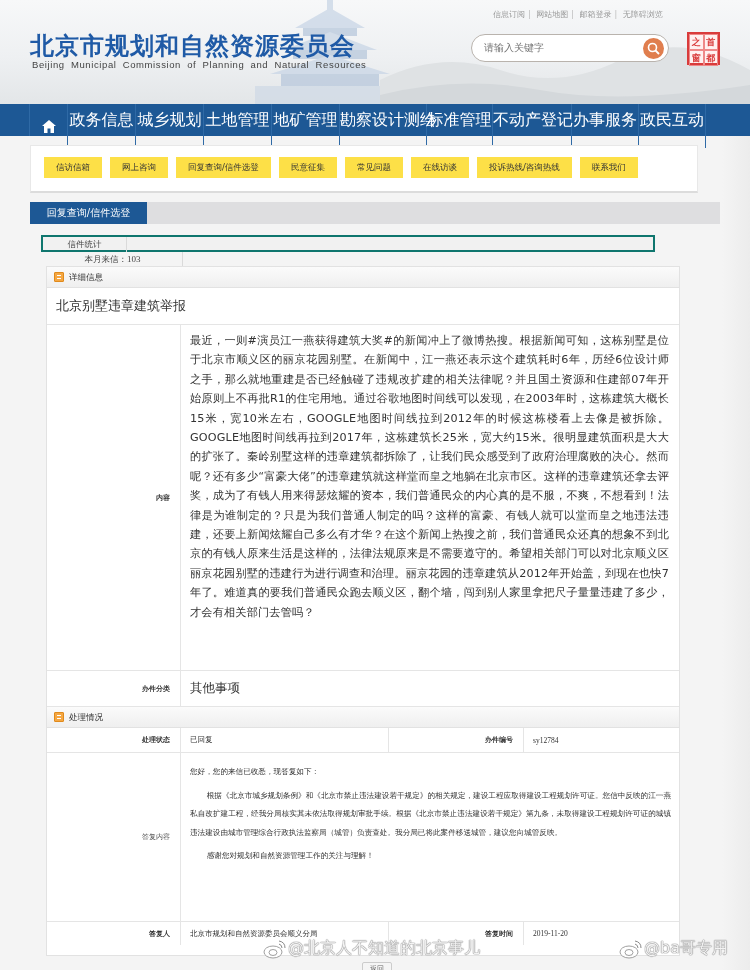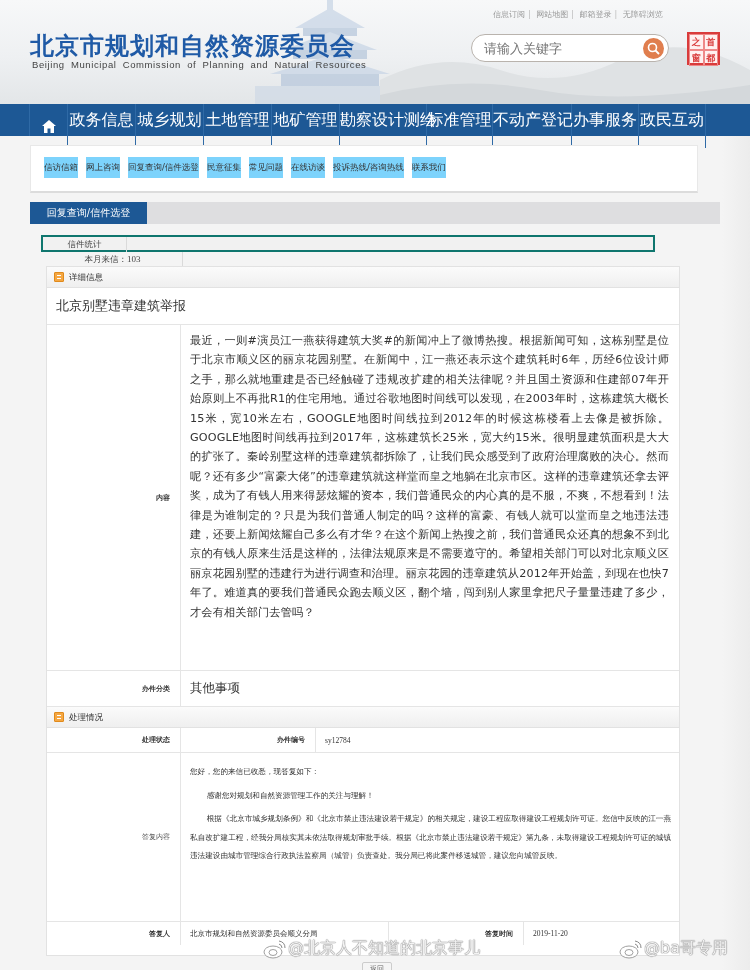--- a/index.html
+++ b/index.html
@@ -40,22 +40,22 @@
     }
     .top-links span.sep { margin: 0 3px; color: #bbb; }
     .top-links a { color: #999; text-decoration: none; }
     .search-box {
       position: absolute; left: 471px; top: 34px; width: 198px; height: 28px;
       border: 1px solid #b9b3ad; border-radius: 14px; background: #fff;
     }
     .search-box input {
       position: absolute; left: 12px; top: 6px; width: 150px; height: 15px;
       border: none; outline: none; background: transparent;
-      font-size: 13px; color: #bbb;
-      font-family: Liberation Sans, sans-serif;
+      font-size: 10px; color: #bbb;
+      font-family: Liberation Mono, monospace;
     }
     .search-btn {
       position: absolute; right: 4px; top: 3px; width: 21px; height: 21px;
       border-radius: 50%; background: #e07e4e; cursor: pointer;
     }
     .search-btn svg { position: absolute; left: 4px; top: 4px; }
     .seal {
       position: absolute; left: 687px; top: 32px; width: 33px; height: 33px;
       border: 2px solid #d93b3b; background: #fff0f0;
       display: grid; grid-template-columns: 1fr 1fr; grid-template-rows: 1fr 1fr;
@@ -75,21 +75,21 @@
       white-space: nowrap;
     }
     .nav .home { width: 38px; display: flex; align-items: center; justify-content: center; }
     
     .subnav-wrap {
       position: absolute; left: 30px; top: 145px; width: 668px; height: 48px;
       background: #fff; border: 1px solid #e8e8e8; border-bottom: 2px solid #dcdcdc;
     }
     .subnav { position: absolute; left: 13px; top: 11px; display: flex; gap: 8px; }
     .subnav .btn {
-      height: 21px; line-height: 21px; padding: 0 0; background: #7dd3fc;
+      height: 21px; line-height: 21px; padding: 0 12px; background: #fde047;
       font-size: 8.5px; color: #333; cursor: pointer; white-space: nowrap;
     }
     
     .section-bar {
       position: absolute; left: 30px; top: 202px; width: 690px; height: 22px;
       background: #dedee0;
     }
     .section-bar .tab {
       position: absolute; left: 0; top: 0; height: 22px; width: 117px;
       background: #1d5895; color: #fff; font-size: 10px; line-height: 22px;
@@ -285,30 +285,31 @@
   </div>
 
 
   <div class="panel-head">
     <span class="ico"></span>
     <span>处理情况</span>
   </div>
 
   <div class="row" style="height:25px">
     <div class="label">处理状态</div>
+    <div class="value v-small" style="flex:none;width:208px;border-right:1px solid #e5e5e5">已回复</div>
     <div class="label" style="width:135px">办件编号</div>
     <div class="value v-serial">sy12784</div>
   </div>
 
   <div class="row" style="height:169px">
     <div class="label" style="font-weight:normal;color:#555">答复内容</div>
     <div class="value reply">
       <p>您好，您的来信已收悉，现答复如下：</p>
+      <p class="indent gap">根据《北京市城乡规划条例》和《北京市禁止违法建设若干规定》的相关规定，建设工程应取得建设工程规划许可证。您信中反映的江一燕私自改扩建工程，经我分局核实其未依法取得规划审批手续。根据《北京市禁止违法建设若干规定》第九条，未取得建设工程规划许可证的城镇违法建设由城市管理综合行政执法监察局（城管）负责查处。我分局已将此案件移送城管，建议您向城管反映。</p>
       <p class="indent gap">感谢您对规划和自然资源管理工作的关注与理解！</p>
-      <p class="indent gap">根据《北京市城乡规划条例》和《北京市禁止违法建设若干规定》的相关规定，建设工程应取得建设工程规划许可证。您信中反映的江一燕私自改扩建工程，经我分局核实其未依法取得规划审批手续。根据《北京市禁止违法建设若干规定》第九条，未取得建设工程规划许可证的城镇违法建设由城市管理综合行政执法监察局（城管）负责查处。我分局已将此案件移送城管，建议您向城管反映。</p>
     </div>
   </div>
 
   <div class="row" style="height:23px;border-bottom:none">
     <div class="label">答复人</div>
     <div class="value v-small" style="flex:none;width:208px;border-right:1px solid #e5e5e5">北京市规划和自然资源委员会顺义分局</div>
     <div class="label" style="width:135px">答复时间</div>
     <div class="value v-serial">2019-11-20</div>
   </div>
 </div>

